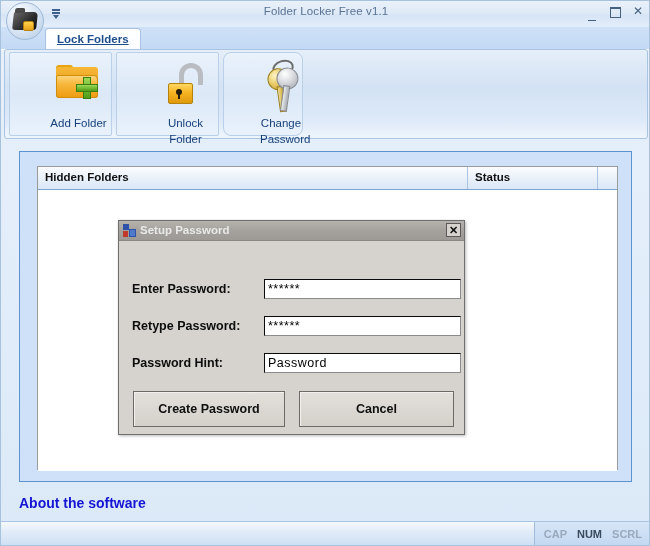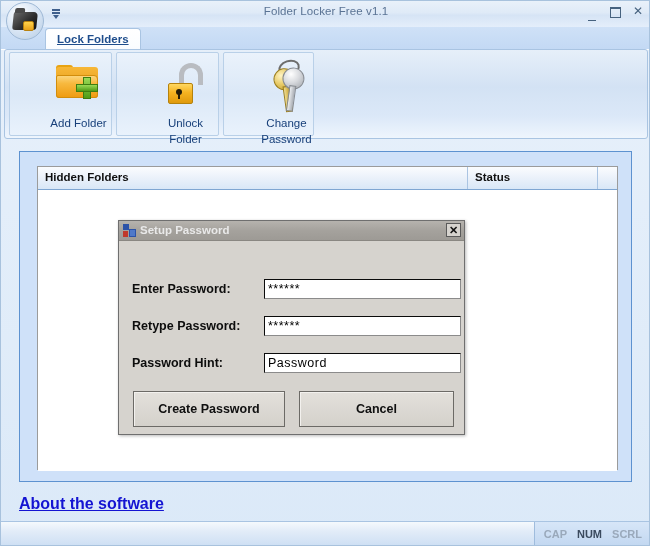--- a/index.html
+++ b/index.html
@@ -148,21 +148,21 @@
     height: 84px;
     background: linear-gradient(to bottom, #eaf2fb 0%, #dbe8f7 50%, #e9f2fc 100%);
     border: 1px solid #b9d0e8;
     border-radius: 2px;
     box-sizing: border-box;
     text-align: center;
     padding-left: 36px;
   }
   .rb-group.g1 { left: 4px;   width: 103px; }
   .rb-group.g2 { left: 111px; width: 103px; }
-  .rb-group.g3 { left: 218px; width: 91px; }
+  .rb-group.g3 { left: 218px; width: 80px; border-radius: 8px; }
   .rb-icon {
     position: relative;
     height: 60px;
     margin-top: 2px;
   }
   .rb-label {
     font-size: 11.5px;
     color: #18407a;
     line-height: 16px;
   }
@@ -324,23 +324,22 @@
   }
   .lv-header .hcell.c0 { width: 430px; }
   .lv-header .hcell.c1 { width: 130px; }
   .lv-header .hcell.c2 { width: 19px; border-right: none; }
   .lv-body { height: 281px; background: #fff; }
 
   
   .about-link {
     position: absolute;
     left: 18px; top: 494px;
-    font-size: 16px;
+    font-size: 14px;
     color: #1414d2;
-    text-decoration: underline;
     font-weight: bold;
     cursor: pointer;
   }
 
   
   .statusbar {
     position: absolute;
     left: 0; bottom: 0;
     width: 650px; height: 24px;
     background: linear-gradient(to bottom, #f5f9fd 0%, #e2ecf8 40%, #cfe0f4 100%);

